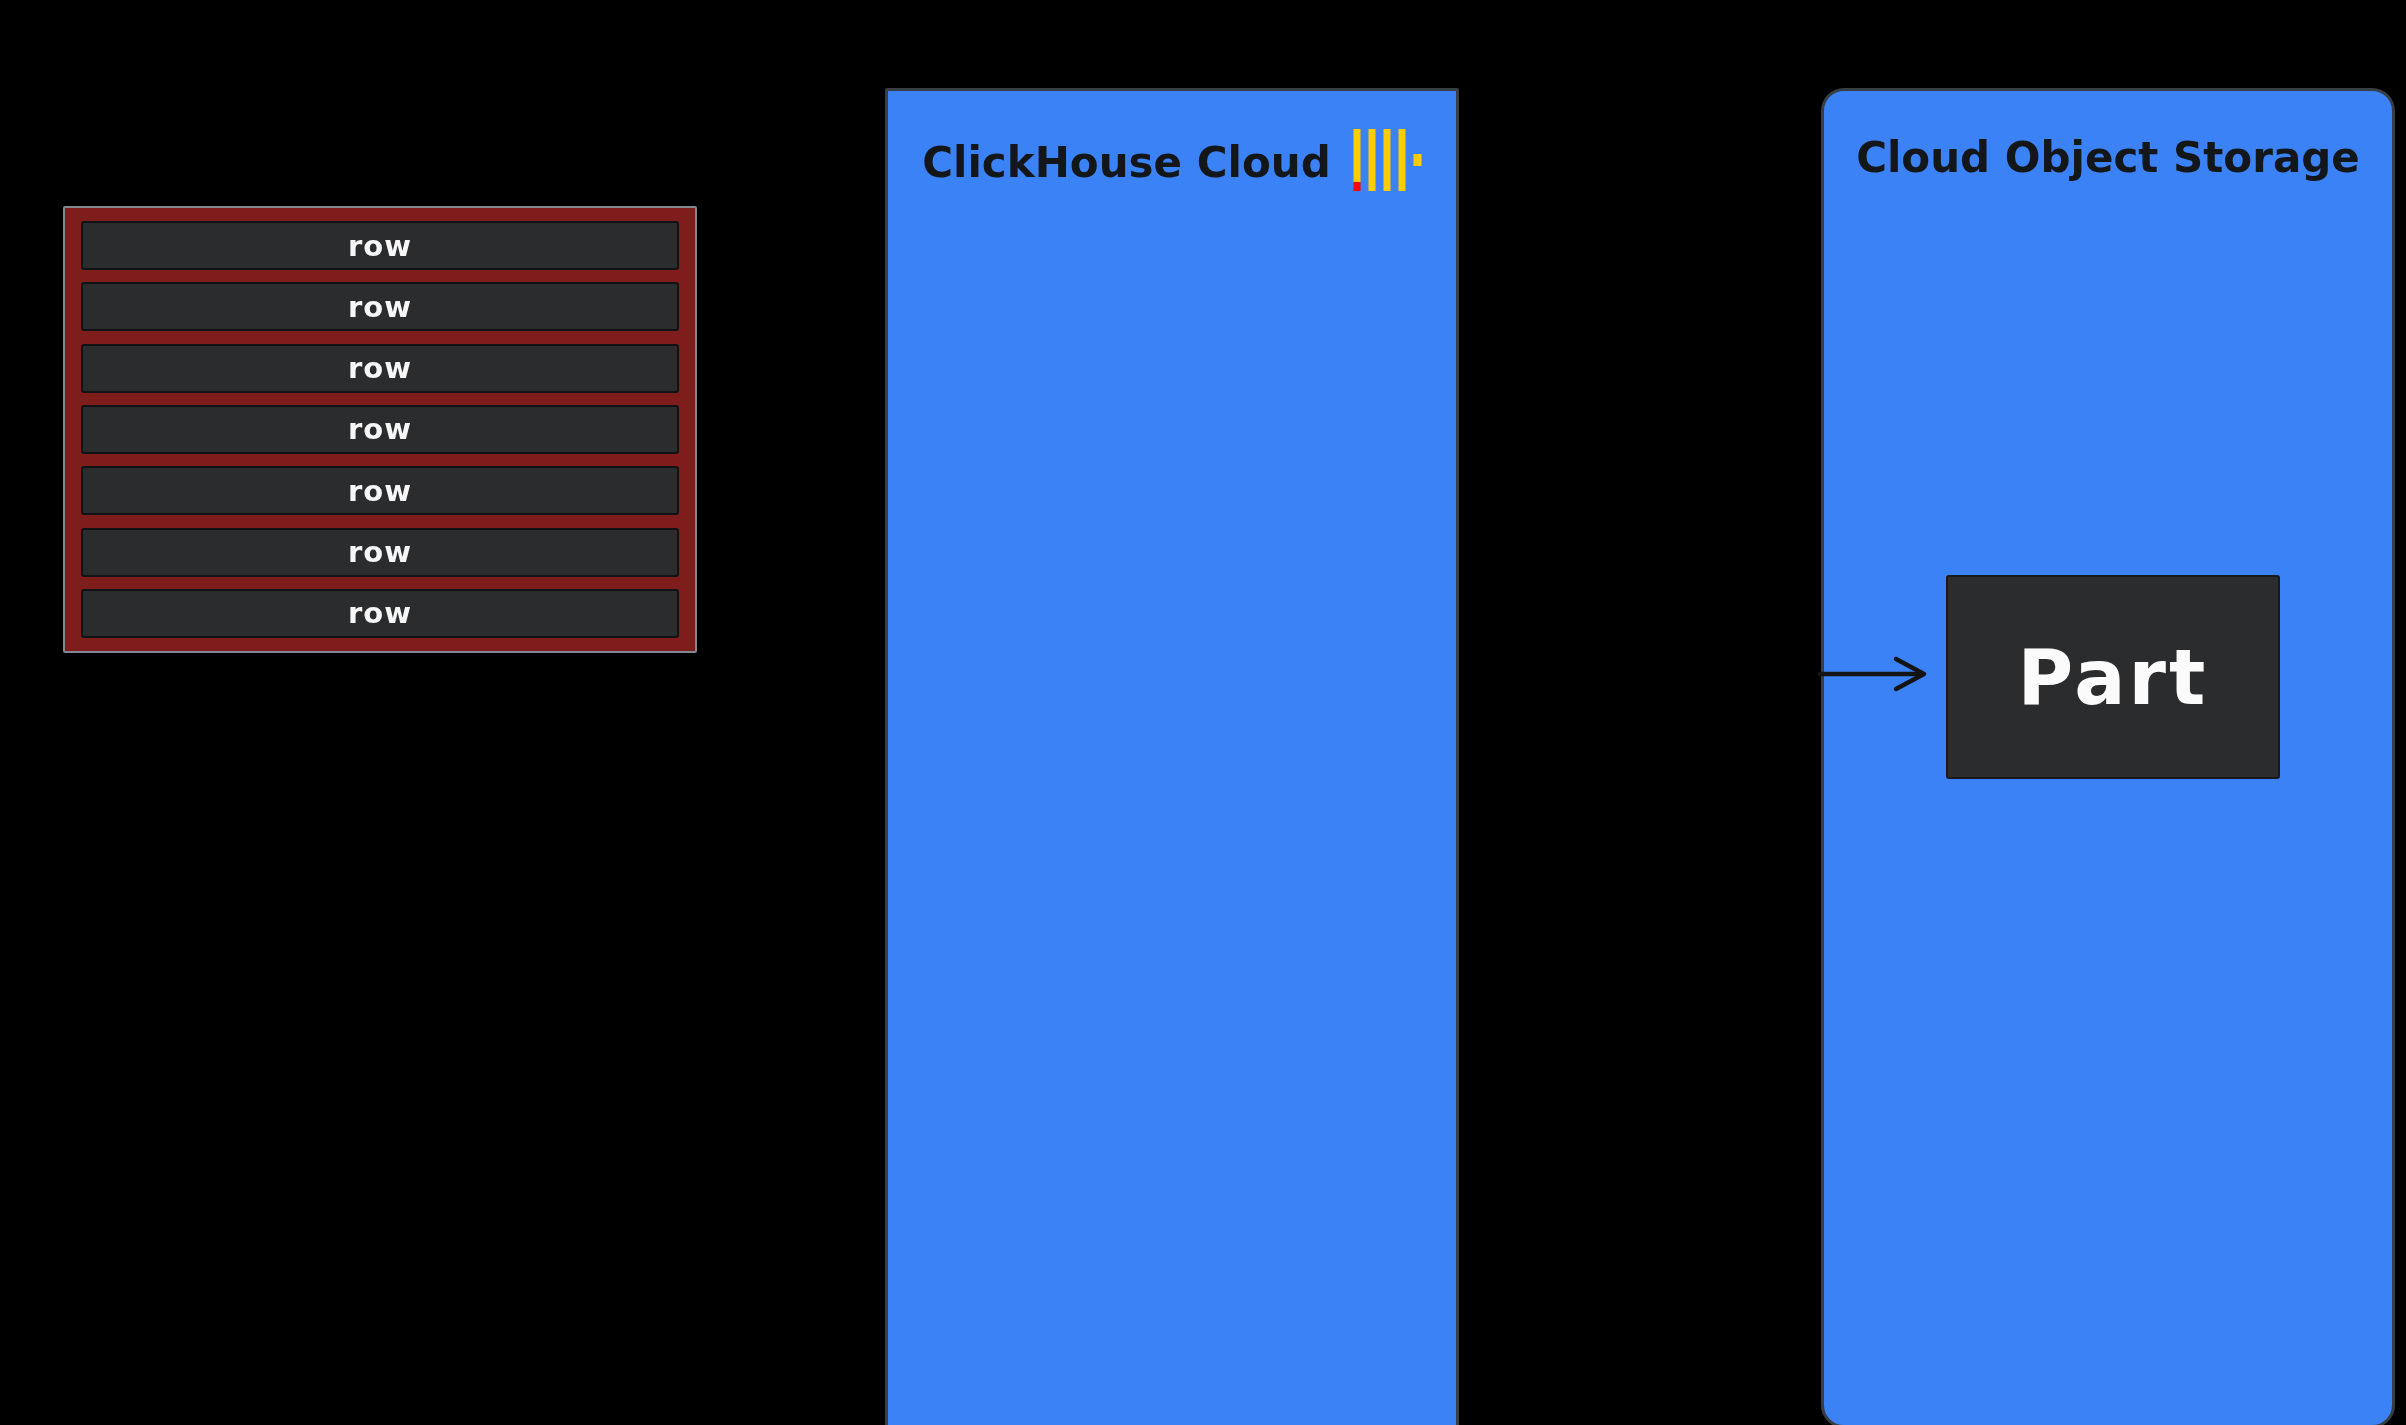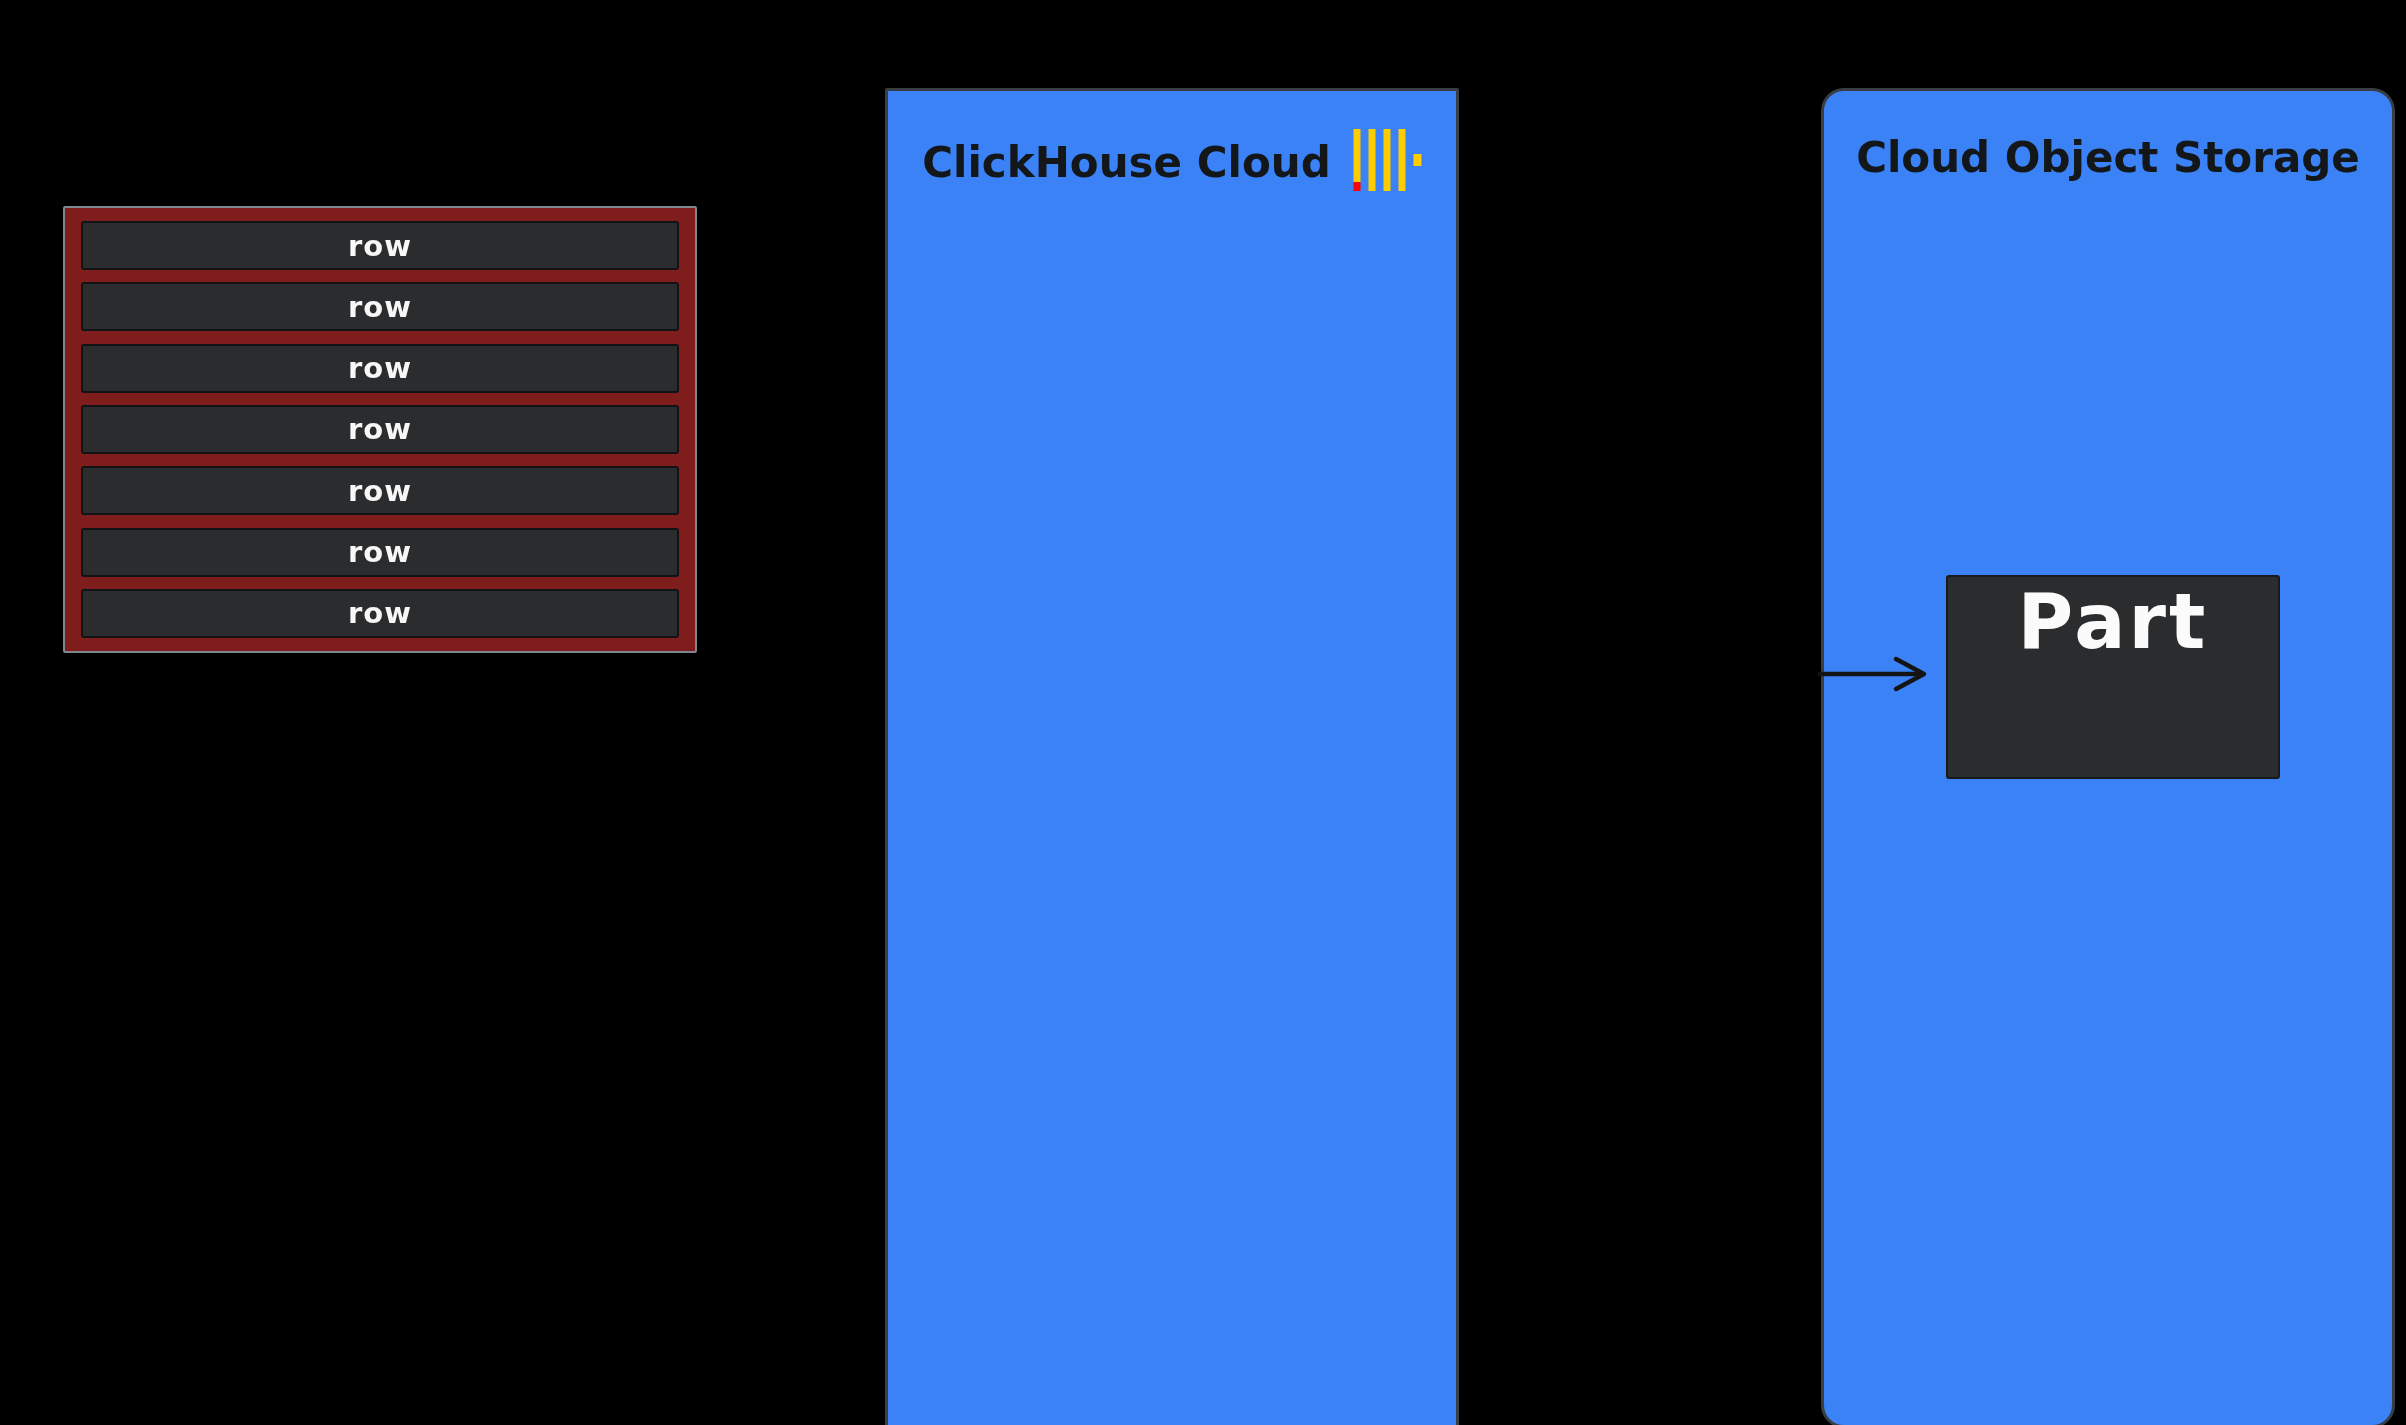--- a/index.html
+++ b/index.html
@@ -88,20 +88,21 @@
     position: absolute;
     left: 122px;
     top: 484px;
     width: 334px;
     height: 204px;
     box-sizing: border-box;
     background: #2a2c2e;
     border: 2px solid #17191b;
     border-radius: 3px;
     display: flex;
+    align-items: center;
     justify-content: center;
     color: #fbfbfb;
     font-size: 76px;
     font-weight: bold;
     letter-spacing: 3px;
   }
 
   
   .arrow-svg {
     position: absolute;

